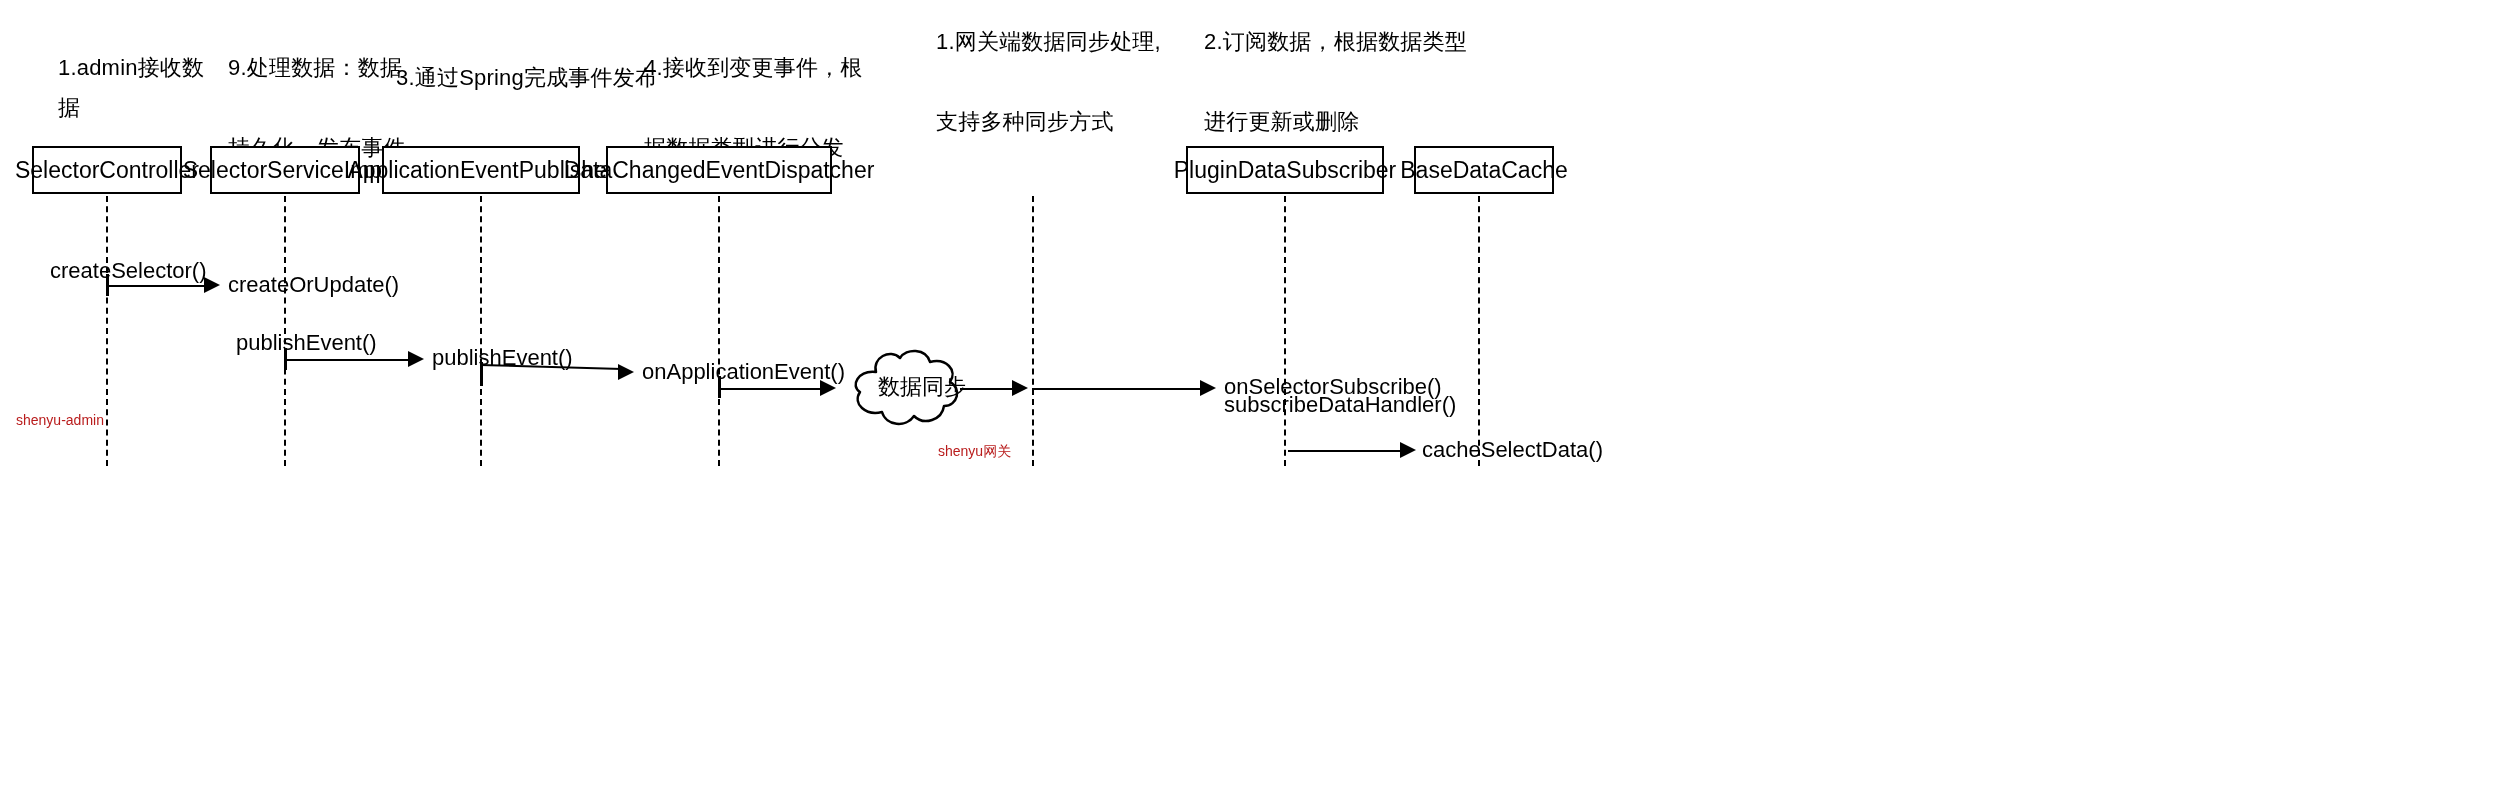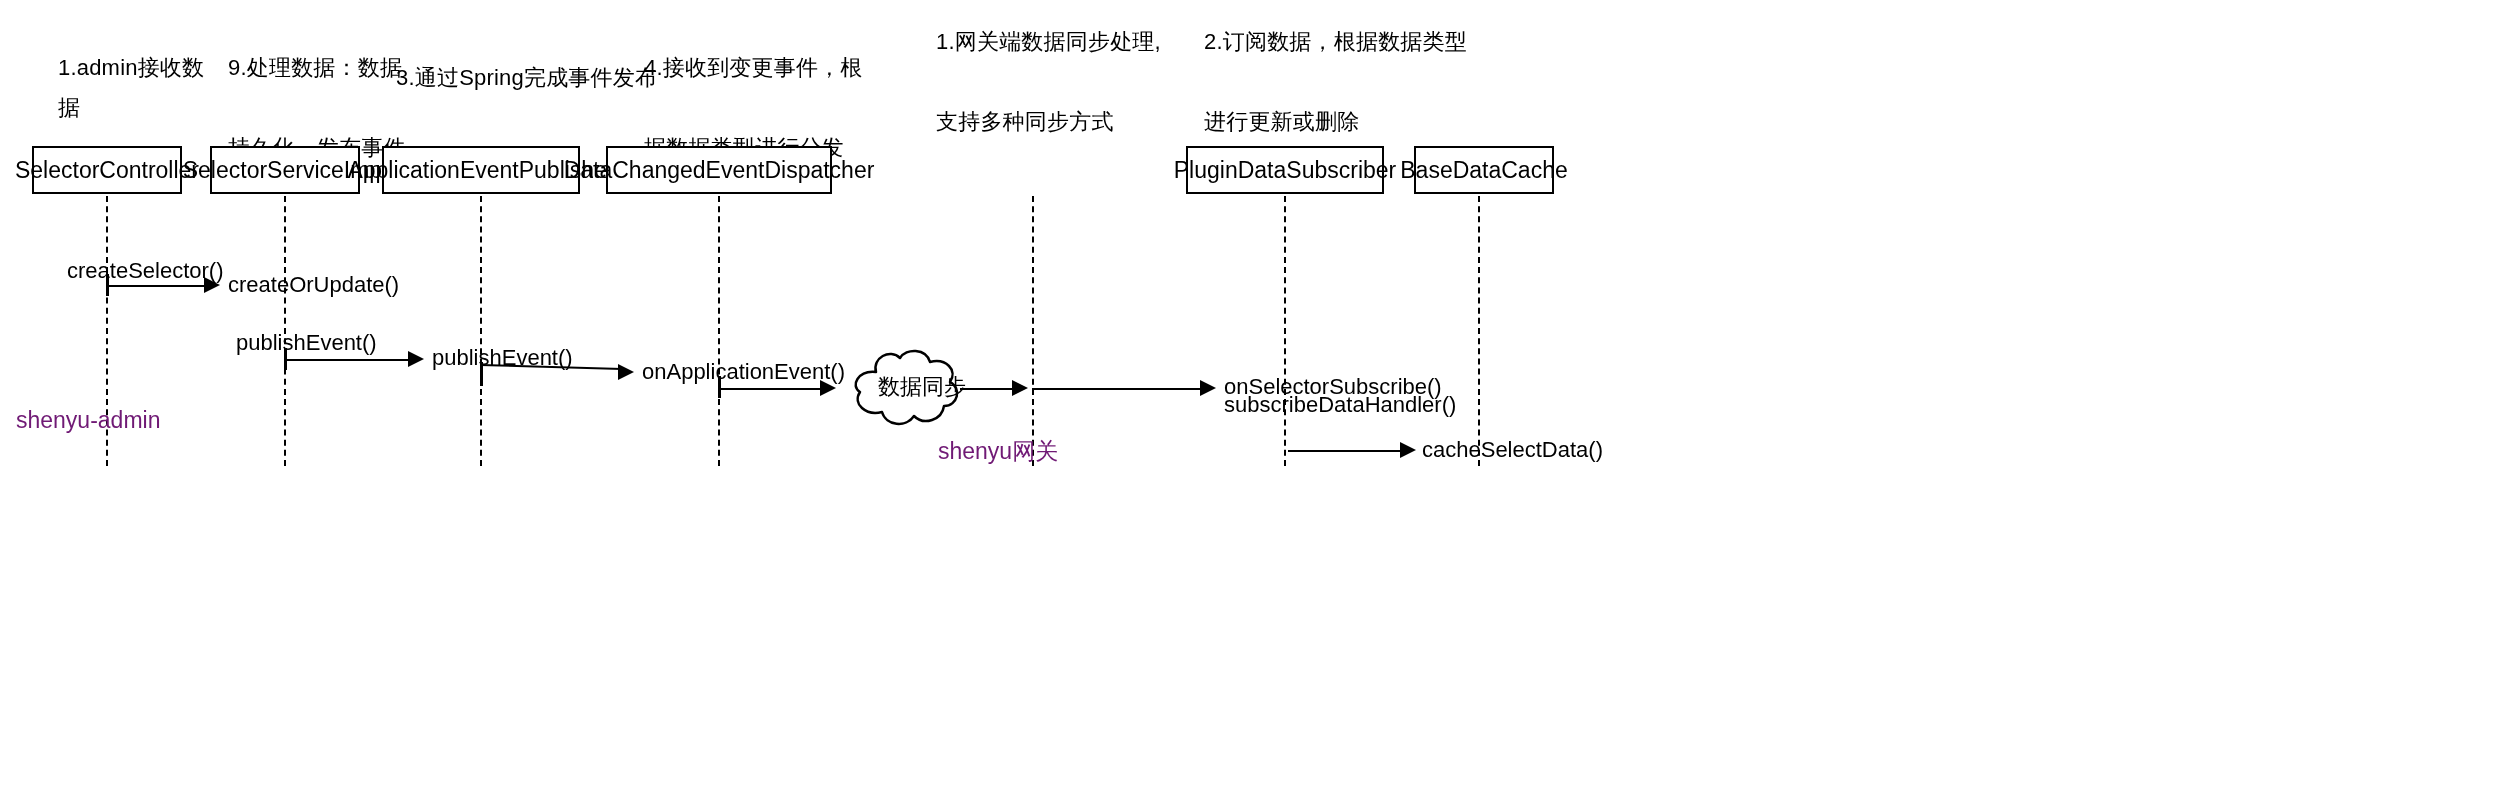--- a/index.html
+++ b/index.html
@@ -78,23 +78,23 @@
   
   .msg-stub {
     position: absolute;
     width: 0;
     border-left: 3px solid #000000;
   }
 
   
   .zone-label {
     position: absolute;
-    font-size: 23px;
+    font-size: 14px;
     line-height: 26px;
-    color: #701a75;
+    color: #b91c1c;
     white-space: nowrap;
   }
 
   
   .cloud-wrap { position: absolute; }
   .cloud-label {
     position: absolute;
     font-size: 22px;
     color: #000000;
     white-space: nowrap;
@@ -142,21 +142,21 @@
   <div class="participant" style="left:1414px; top:146px; width:140px; height:48px;">BaseDataCache</div>
 
   <div class="lifeline" style="left:106px; top:196px; height:270px;"></div>
   <div class="lifeline" style="left:284px; top:196px; height:270px;"></div>
   <div class="lifeline" style="left:480px; top:196px; height:270px;"></div>
   <div class="lifeline" style="left:718px; top:196px; height:270px;"></div>
   <div class="lifeline" style="left:1032px; top:196px; height:270px;"></div>
   <div class="lifeline" style="left:1284px; top:196px; height:270px;"></div>
   <div class="lifeline" style="left:1478px; top:196px; height:270px;"></div>
 
-  <div class="msg-label" style="left:50px; top:258px;margin-left:17px;">createSelector()</div>
+  <div class="msg-label" style="left:50px; top:258px;">createSelector()</div>
   <div class="msg-stub" style="left:106px; top:274px; height:22px;"></div>
   <div class="msg-line" style="left:106px; top:285px; width:100px;"></div>
   <div class="msg-head" style="left:204px; top:277px;"></div>
   <div class="msg-label" style="left:228px; top:272px;">createOrUpdate()</div>
 
   <div class="msg-label" style="left:236px; top:330px;">publishEvent()</div>
   <div class="msg-stub" style="left:284px; top:348px; height:22px;"></div>
   <div class="msg-line" style="left:284px; top:359px; width:126px;"></div>
   <div class="msg-head" style="left:408px; top:351px;"></div>
   <div class="msg-label" style="left:432px; top:345px;">publishEvent()</div>

